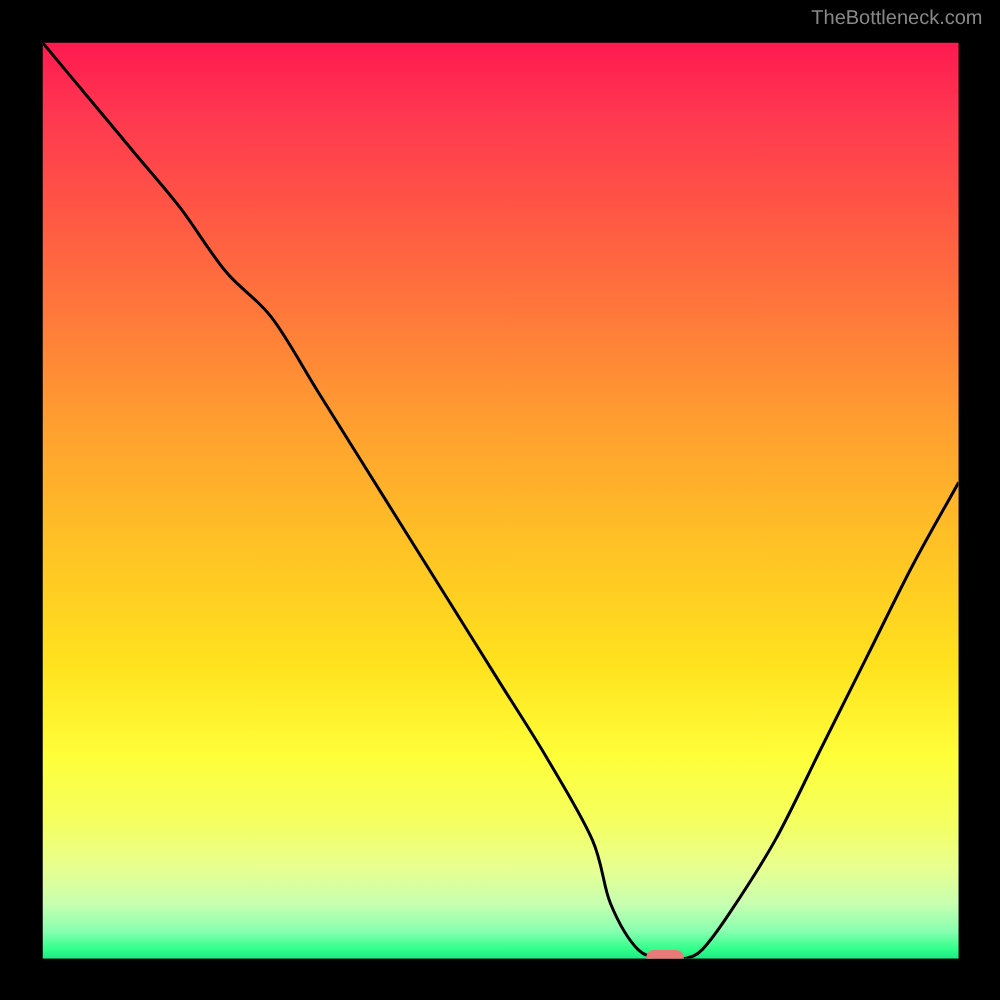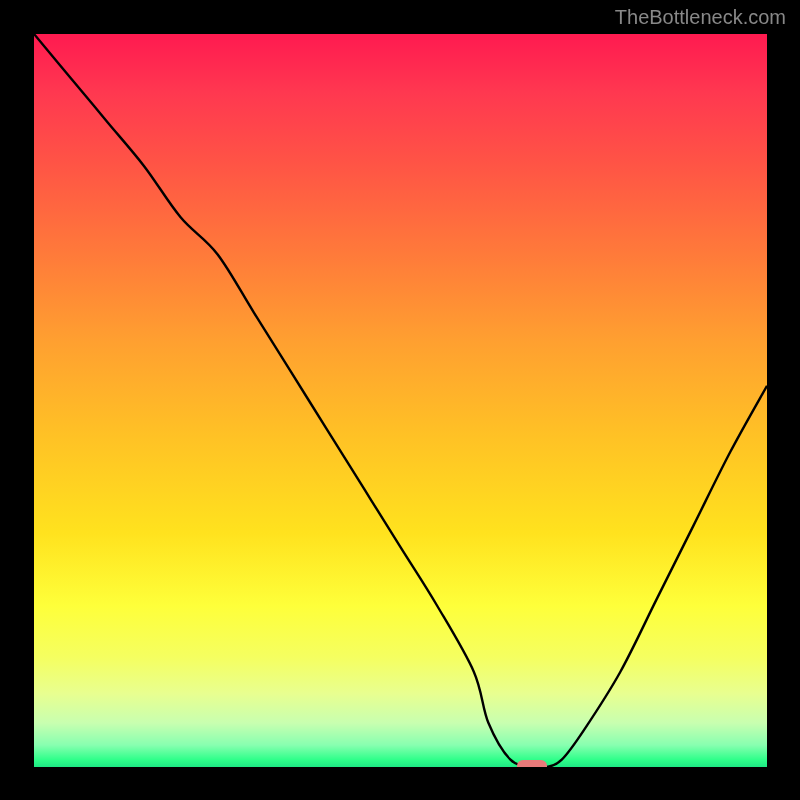--- a/index.html
+++ b/index.html
@@ -1,17 +1,17 @@
 <!DOCTYPE html>
 <html><head>
 <meta charset="utf-8">
 <style>
 *{margin:0;padding:0;box-sizing:border-box}
 body{background:#000;width:800px;height:800px;position:relative;font-family:Arial,sans-serif}
-.attribution{position:absolute;top:6px;right:14px;color:#888;font-size:20px;font-weight:500;z-index:10}
+.attribution{position:absolute;top:6px;right:14px;color:#888;font-size:16px;font-weight:500;z-index:10}
 .plot-area{position:absolute;top:34px;left:34px;width:733px;height:733px;overflow:hidden}
 .gradient-bg{position:absolute;inset:0;background:linear-gradient(to bottom,
  #ff1a50 0%,
  #ff3850 8%,
  #ff5545 18%,
  #ff7a3a 30%,
  #ffa030 42%,
  #ffc225 55%,
  #ffe21e 68%,
  #feff3a 78%,

